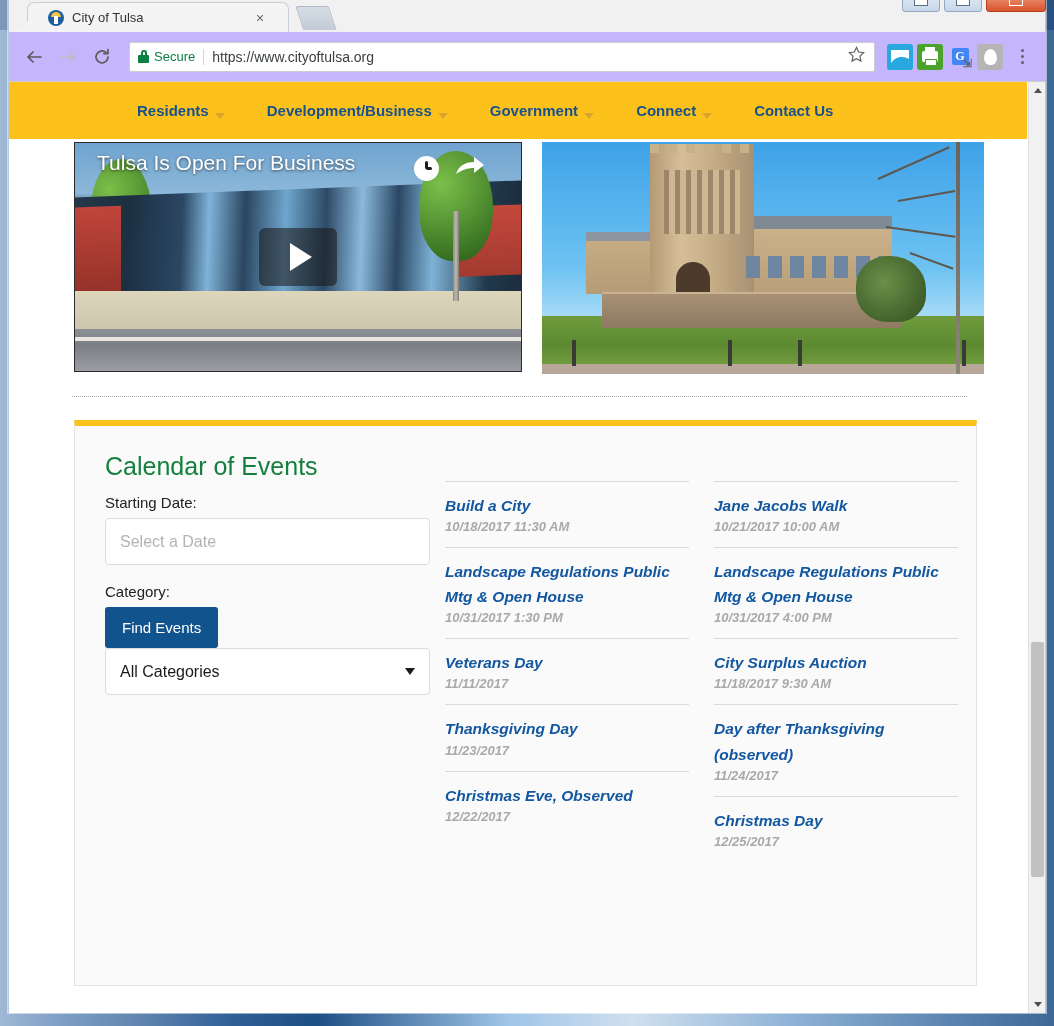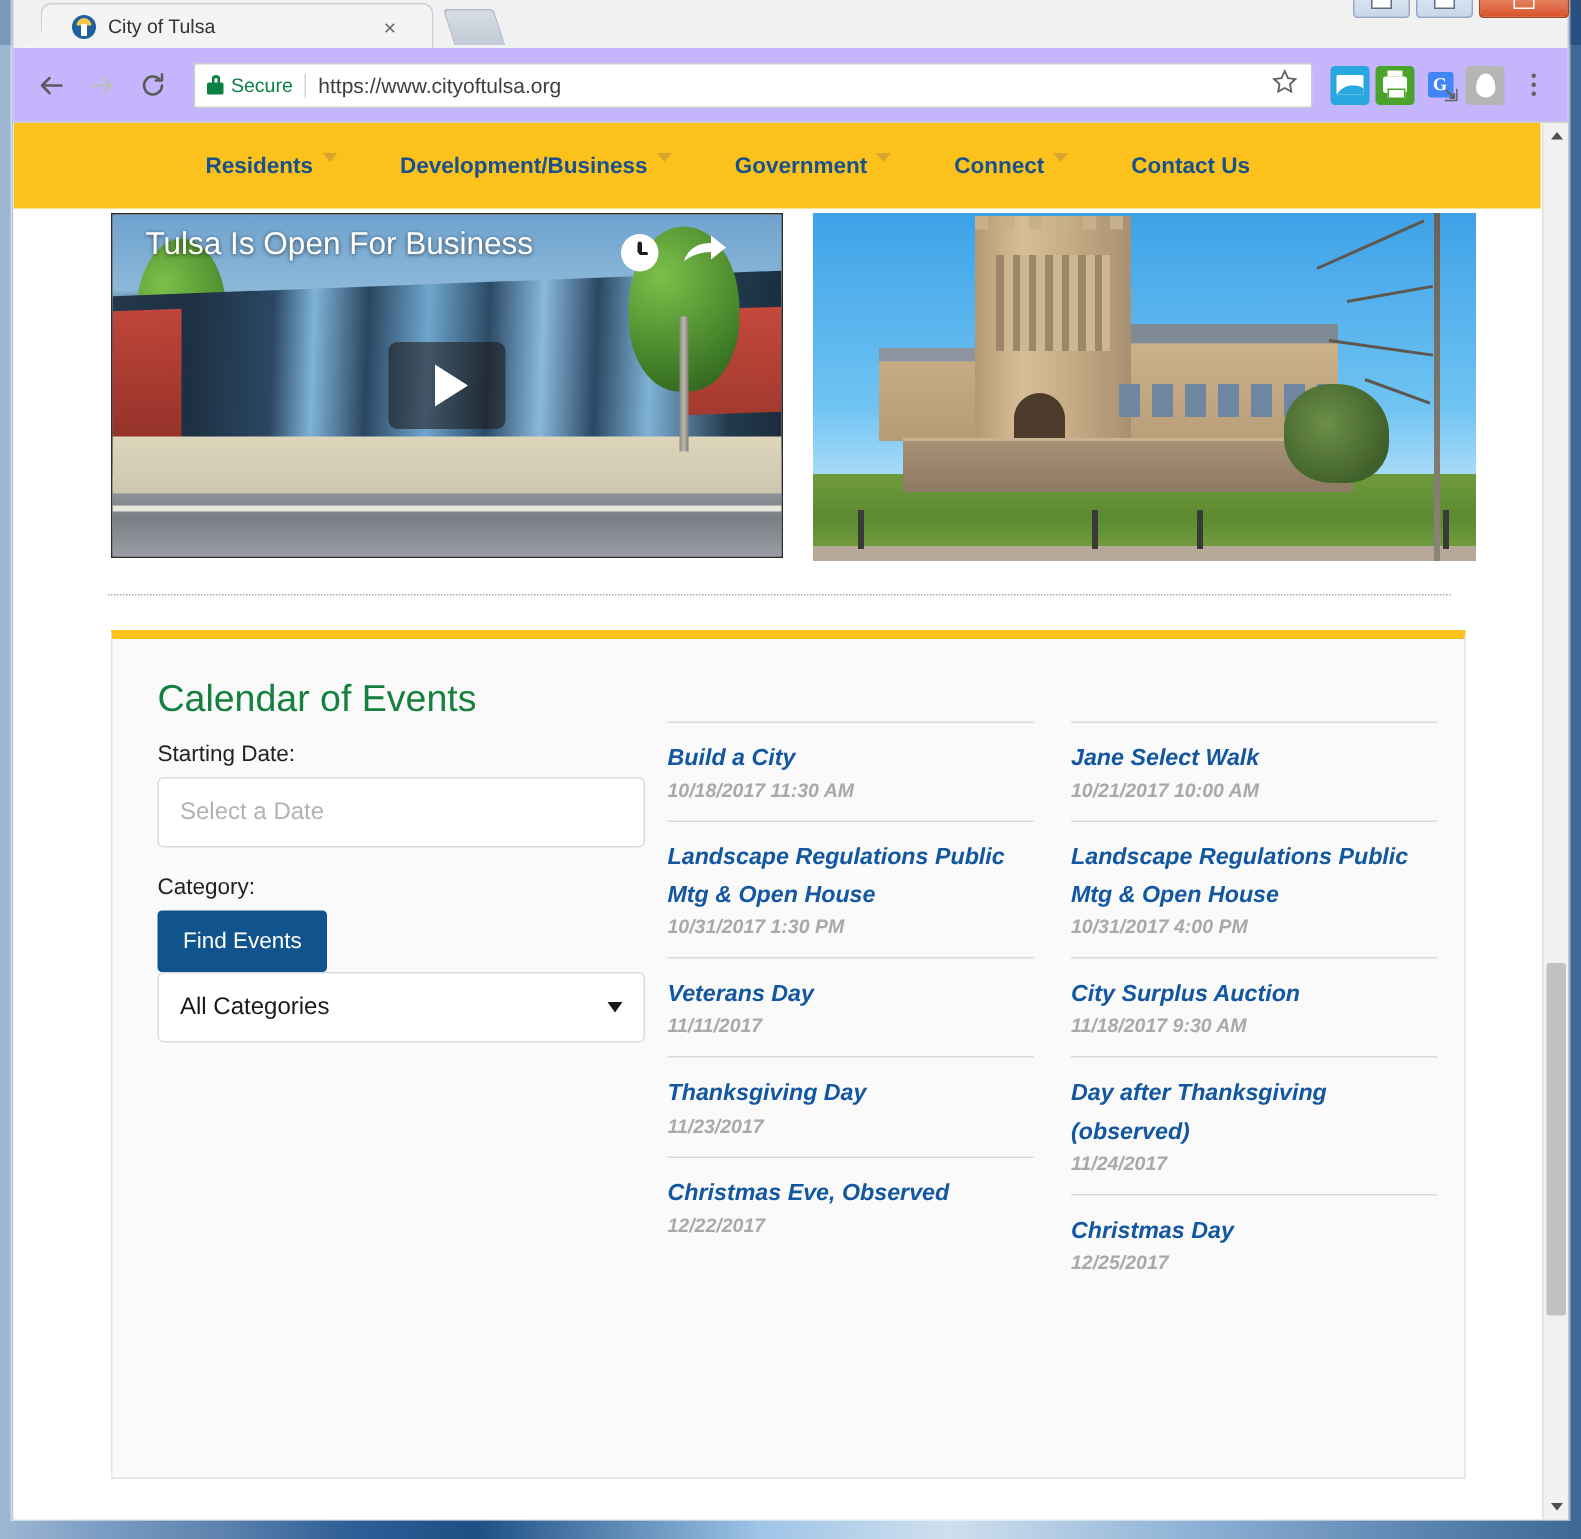--- a/index.html
+++ b/index.html
@@ -218,21 +218,21 @@
   }
 
   
   #site-nav{
     height:57px; background:#fcc21b;
     display:flex; align-items:center; padding-left:128px;
   }
   .nav-item{
     font-size:15px; font-weight:bold; color:#18518c;
     margin-right:42px; white-space:nowrap;
-    display:flex; align-items:flex-start; gap:6px;
+    display:flex; align-items:flex-end; gap:6px;
   }
   .nav-caret{
     width:0;height:0;border-left:5px solid transparent;border-right:5px solid transparent;
     border-top:6px solid #d9a42e;
   }
 
   
   #media-row{
     display:flex; gap:20px; padding:3px 0 0 65px;
   }
@@ -670,21 +670,21 @@
                 <div class="event-date">11/23/2017</div>
               </div>
               <div class="event-item">
                 <div class="event-title">Christmas Eve, Observed</div>
                 <div class="event-date">12/22/2017</div>
               </div>
             </div>
 
             <div class="event-col">
               <div class="event-item">
-                <div class="event-title">Jane Select Walk</div>
+                <div class="event-title">Jane Jacobs Walk</div>
                 <div class="event-date">10/21/2017 10:00 AM</div>
               </div>
               <div class="event-item">
                 <div class="event-title">Landscape Regulations Public Mtg &amp; Open House</div>
                 <div class="event-date">10/31/2017 4:00 PM</div>
               </div>
               <div class="event-item">
                 <div class="event-title">City Surplus Auction</div>
                 <div class="event-date">11/18/2017 9:30 AM</div>
               </div>

